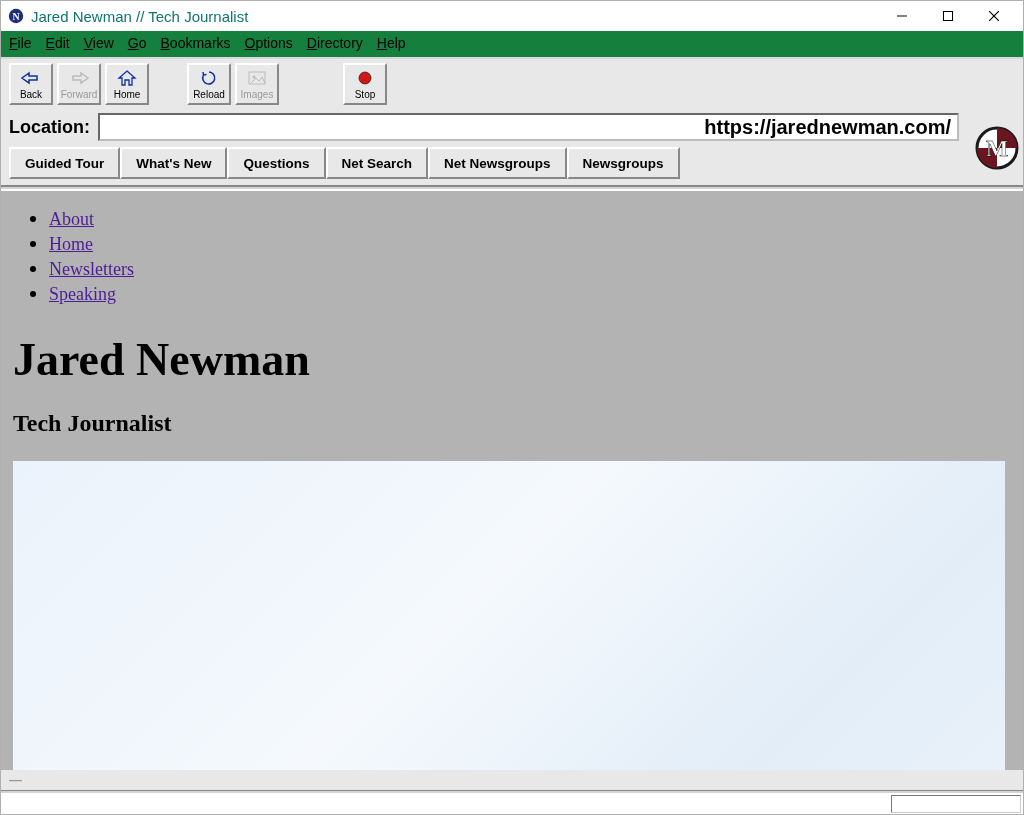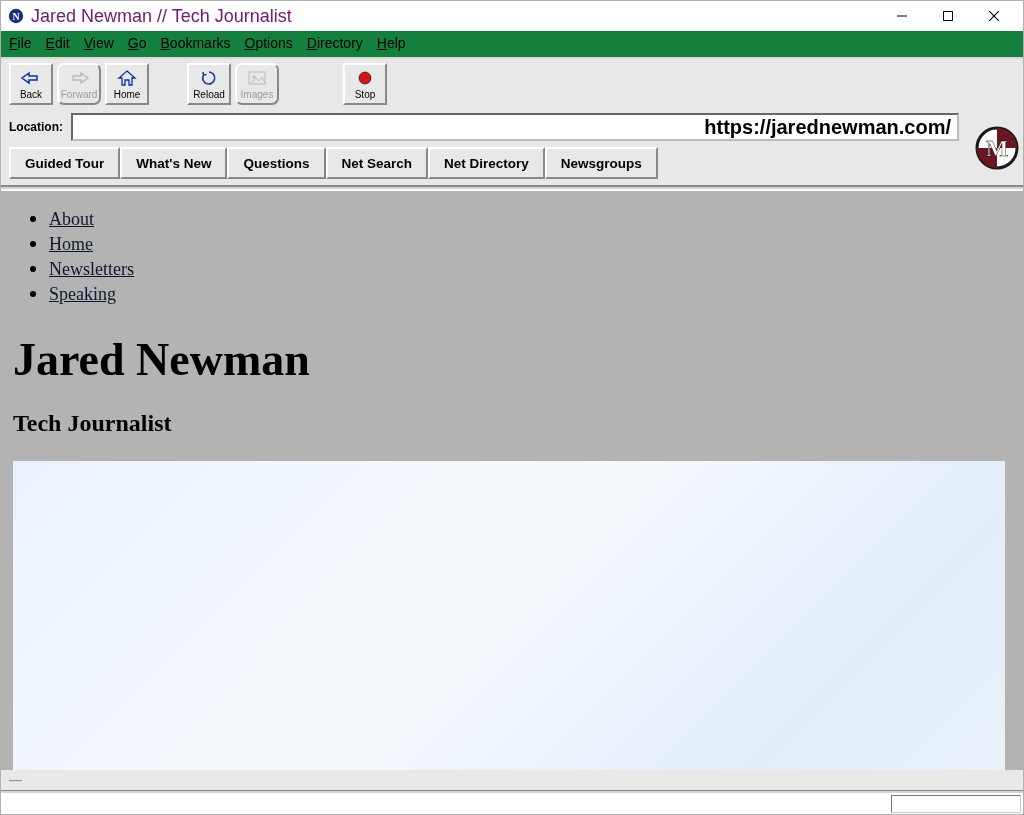--- a/index.html
+++ b/index.html
@@ -2,55 +2,55 @@
 <html><head>
 <meta charset="utf-8">
 <style>
   * { box-sizing: border-box; }
   html, body { margin:0; padding:0; height:100%; font-family: "Segoe UI", Tahoma, sans-serif; font-size:13px; }
   body { background:#f0f0f0; }
   .window { width:1024px; height:815px; border:1px solid #b0b0b0; background:#fff; display:flex; flex-direction:column; position:relative; }
   
   .titlebar { height:30px; display:flex; align-items:center; padding:0 6px; background:#fff;}
   .titlebar .app-icon { width:18px; height:18px; margin-right:6px; display:inline-flex; align-items:center; justify-content:center;}
-  .titlebar .title { flex:1; font-size:18px; color:#701a75; }
+  .titlebar .title { flex:1; font-size:15px; color:#0f766e; }
   .titlebar .win-controls { display:flex; }
   .win-btn { width:46px; height:30px; display:flex; align-items:center; justify-content:center; color:#000; }
   .win-btn svg { width:10px; height:10px; }
   
   .menubar { display:flex; align-items:center; padding:4px 8px 6px 8px; background:#15803d; gap:14px;}
   .menu-item { font-size:14px; cursor:default; }
   .menu-item .ul { text-decoration:underline; }
   
   .toolbar-wrap { background:#e8e8e8; border-top:2px solid #d8d8d8;}
   .toolbar { display:flex; align-items:center; padding:4px 8px 6px 8px; gap:12px;}
   .tool-group { display:flex; gap:4px; }
   .tool-divider { width:14px; }
   .tool-btn { width:44px; height:42px; border:2px solid #fff; border-right-color:#888; border-bottom-color:#888; background:#e8e8e8; display:flex; flex-direction:column; align-items:center; justify-content:center; font-size:10px; cursor:pointer; }
-  .tool-btn.disabled { color:#999;border-radius:7px; }
+  .tool-btn.disabled { color:#999; }
   .tool-btn .ticon { height:20px; display:flex; align-items:center; justify-content:center; }
   .tool-btn .tlabel { margin-top:1px; }
   
   .locbar { display:flex; align-items:center; padding:2px 8px 4px 8px; gap:8px; }
-  .locbar .loc-label { font-weight:bold; font-size:12px;}
+  .locbar .loc-label { font-weight:bold; font-size:18px;}
   .locbar .loc-input { flex:1; height:28px; border:2px inset #bbb; background:#fff; padding:0 6px; text-align:right; font-size:20px; font-weight:bold; font-family:inherit; }
   .throbber { width:52px; height:52px; margin-left:4px; background:#e8e8e8; display:flex; align-items:center; justify-content:center;}
   
   .dirbar { display:flex; padding:2px 8px 6px 8px; gap:0;}
   .dir-btn { height:26px; padding:14px 14px; border:2px solid #fff; border-right-color:#888; border-bottom-color:#888; background:#e8e8e8; font-weight:bold; font-size:13.5px; display:flex; align-items:center; cursor:pointer;}
   
   .hdiv { height:6px; border-top:2px solid #888; border-bottom:2px solid #fff; background:#d4d4d4; }
   .hdiv2 { height:4px; border-top:1px solid #888; border-bottom:1px solid #fff; background:#d4d4d4; }
   
   .content-wrap { flex:1; display:flex; overflow:hidden; }
   .content { flex:1; background:#b3b3b3; overflow-y:scroll; padding:8px 0 0 12px; font-family:"Times New Roman", serif; font-size:18px; color:#000;}
   .content ul { margin:8px 0 0 36px; padding:0; }
   .content ul li { margin:2px 0; list-style:disc; }
   .content ul li::marker { color:#000; font-size:20px;}
-  .content a { color:#0f172a; text-decoration:underline;margin-top:32px; }
+  .content a { color:#4c1d95; text-decoration:underline;margin-top:32px; }
   .content h1 { font-size:46px; margin:28px 0 0 0; font-weight:bold;}
   .content h2 { font-size:24px; margin:24px 0 24px 0; font-weight:bold;}
   .hero-img { width:992px; height:500px; background:linear-gradient(135deg,#eaf2fb 0%,#f5f9fd 40%,#e2edf8 70%,#eef5fc 100%);}
   
   .content::-webkit-scrollbar { width:17px; background:#e8e8e8;}
   .content::-webkit-scrollbar-thumb { background:#c8c8c8; border:2px solid #fff; border-right-color:#888; border-bottom-color:#888;}
   
   .statusbar-stage { background:#e8e8e8; padding:2px 8px; height:20px;}
   .statusbar-stage .grip { color:#999; font-weight:bold;}
   .statusbar { height:20px; display:flex; align-items:center; justify-content:flex-end; background:#fff; }
@@ -169,21 +169,21 @@
         <div class="locbar">
           <span class="loc-label">Location:</span>
           <input class="loc-input" value="https://jarednewman.com/" style="">
         </div>
 
         <div class="dirbar">
           <div class="dir-btn">Guided Tour</div>
           <div class="dir-btn">What's New</div>
           <div class="dir-btn">Questions</div>
           <div class="dir-btn">Net Search</div>
-          <div class="dir-btn">Net Directory</div>
+          <div class="dir-btn">Net Newsgroups</div>
           <div class="dir-btn">Newsgroups</div>
         </div>
       </div>
       <div class="throbber">
         <svg width="46" height="46" viewBox="0 0 46 46">
           <circle cx="23" cy="23" r="20" fill="#fefefe" stroke="#1a1a1a" stroke-width="3"></circle>
           <path d="M23 3 A20 20 0 0 1 43 23 L23 23 Z" fill="#6a1520"></path>
           <path d="M23 43 A20 20 0 0 1 3 23 L23 23 Z" fill="#6a1520"></path>
           <text x="23" y="31" font-size="24" font-family="serif" font-weight="bold" text-anchor="middle" fill="#fff" stroke="#000" stroke-width="0.4">M</text>
         </svg>

